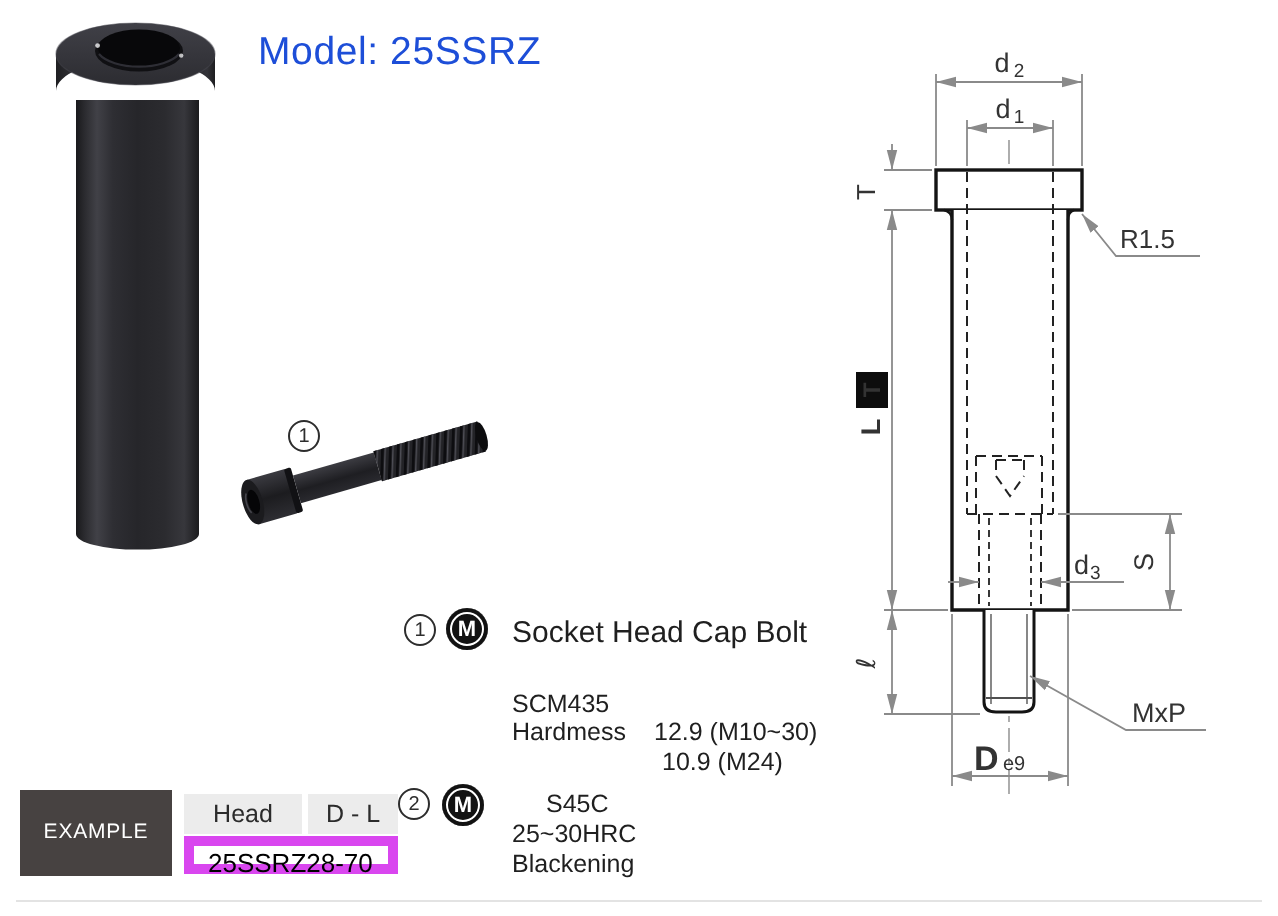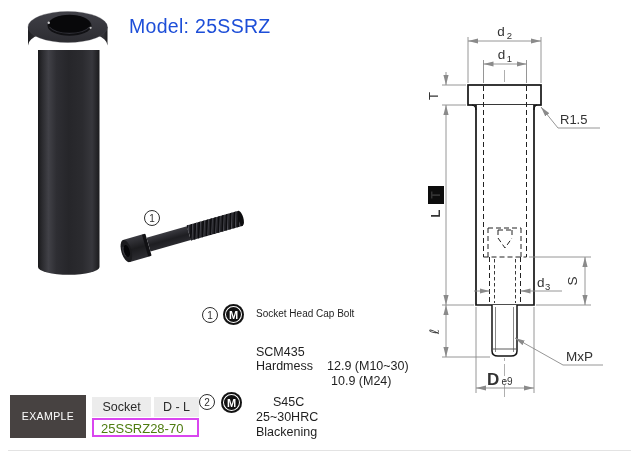--- a/index.html
+++ b/index.html
@@ -30,22 +30,22 @@
     left:10px;top:395px;width:76px;height:43px;background:#474241;color:#fff;
     display:flex;flex-direction:column;align-items:center;justify-content:center;line-height:1.15;
   }
   .order-tag .l1{font-size:16.5px;letter-spacing:1px;}
   .order-tag .l2{font-size:10.5px;letter-spacing:.4px;}
   .hdr-box{
     background:#ececec;color:#2b2b2b;font-size:12.5px;height:20px;
     display:flex;align-items:center;justify-content:center;box-sizing:border-box;
   }
   .val-box{
-    left:92px;top:418px;width:107px;height:19px;background:#fff;border:2px solid #d946ef;
-    font-size:13px;color:#4d7c0f;line-height:18px;padding-left:7px;box-sizing:border-box;
+    left:92px;top:418px;width:107px;height:19px;background:#fff;border:5px solid #d946ef;
+    font-size:13px;color:#000000;line-height:18px;padding-left:7px;box-sizing:border-box;
   }
   .divider{left:8px;top:450px;width:623px;height:1px;background:#e3e3e3;}
   
   svg text{font-family:"Liberation Sans",sans-serif;fill:#333;}
   svg text.script-ell{font-family:"DejaVu Sans",sans-serif;font-style:italic;}
 </style>
 </head>
 <body>
 
 <svg class="abs" style="left:0;top:0" width="280" height="300" viewBox="0 0 280 300" aria-hidden="true">
@@ -209,33 +209,33 @@
     <line x1="56" y1="292" x2="56" y2="378"></line>
     <line x1="114" y1="292" x2="114" y2="378"></line>
     <line x1="56" y1="373" x2="114" y2="373" marker-start="url(#arr)" marker-end="url(#arr)"></line>
   </g>
   <text x="67" y="370" font-size="17" font-weight="bold" fill="#3f7ac4">D</text>
   <text x="81.5" y="370" font-size="10" fill="#4a4a4a">e9</text>
 </svg>
 
 <div class="abs circ-num" style="left:202px;top:307px">1</div>
 <div class="abs m-marker" style="left:223px;top:304px">M</div>
-<div class="abs leg" style="left:256px;top:308px;font-size:10px">Socket Head Cap Bolt</div>
+<div class="abs leg" style="left:256px;top:308px;font-size:15px">Socket Head Cap Bolt</div>
 
 <div class="abs leg" style="left:256px;top:345px">SCM435</div>
 <div class="abs leg" style="left:256px;top:359px">Hardmess</div>
 <div class="abs leg" style="left:327px;top:359px">12.9 (M10~30)</div>
 <div class="abs leg" style="left:331px;top:374px">10.9 (M24)</div>
 
 <div class="abs circ-num" style="left:199px;top:394px">2</div>
 <div class="abs m-marker" style="left:221px;top:392px">M</div>
 <div class="abs leg" style="left:273px;top:395px">S45C</div>
 <div class="abs leg" style="left:256px;top:410px">25~30HRC</div>
 <div class="abs leg" style="left:256px;top:425px">Blackening</div>
 
 <div class="abs order-tag">
   <div class="l2">EXAMPLE</div>
 </div>
-<div class="abs hdr-box" style="left:92px;top:397px;width:59px">Socket</div>
+<div class="abs hdr-box" style="left:92px;top:397px;width:59px">Head</div>
 <div class="abs hdr-box" style="left:154px;top:397px;width:45px">D - L</div>
 <div class="abs val-box">25SSRZ28-70</div>
 
 <div class="abs divider"></div>
 
 </body></html>

